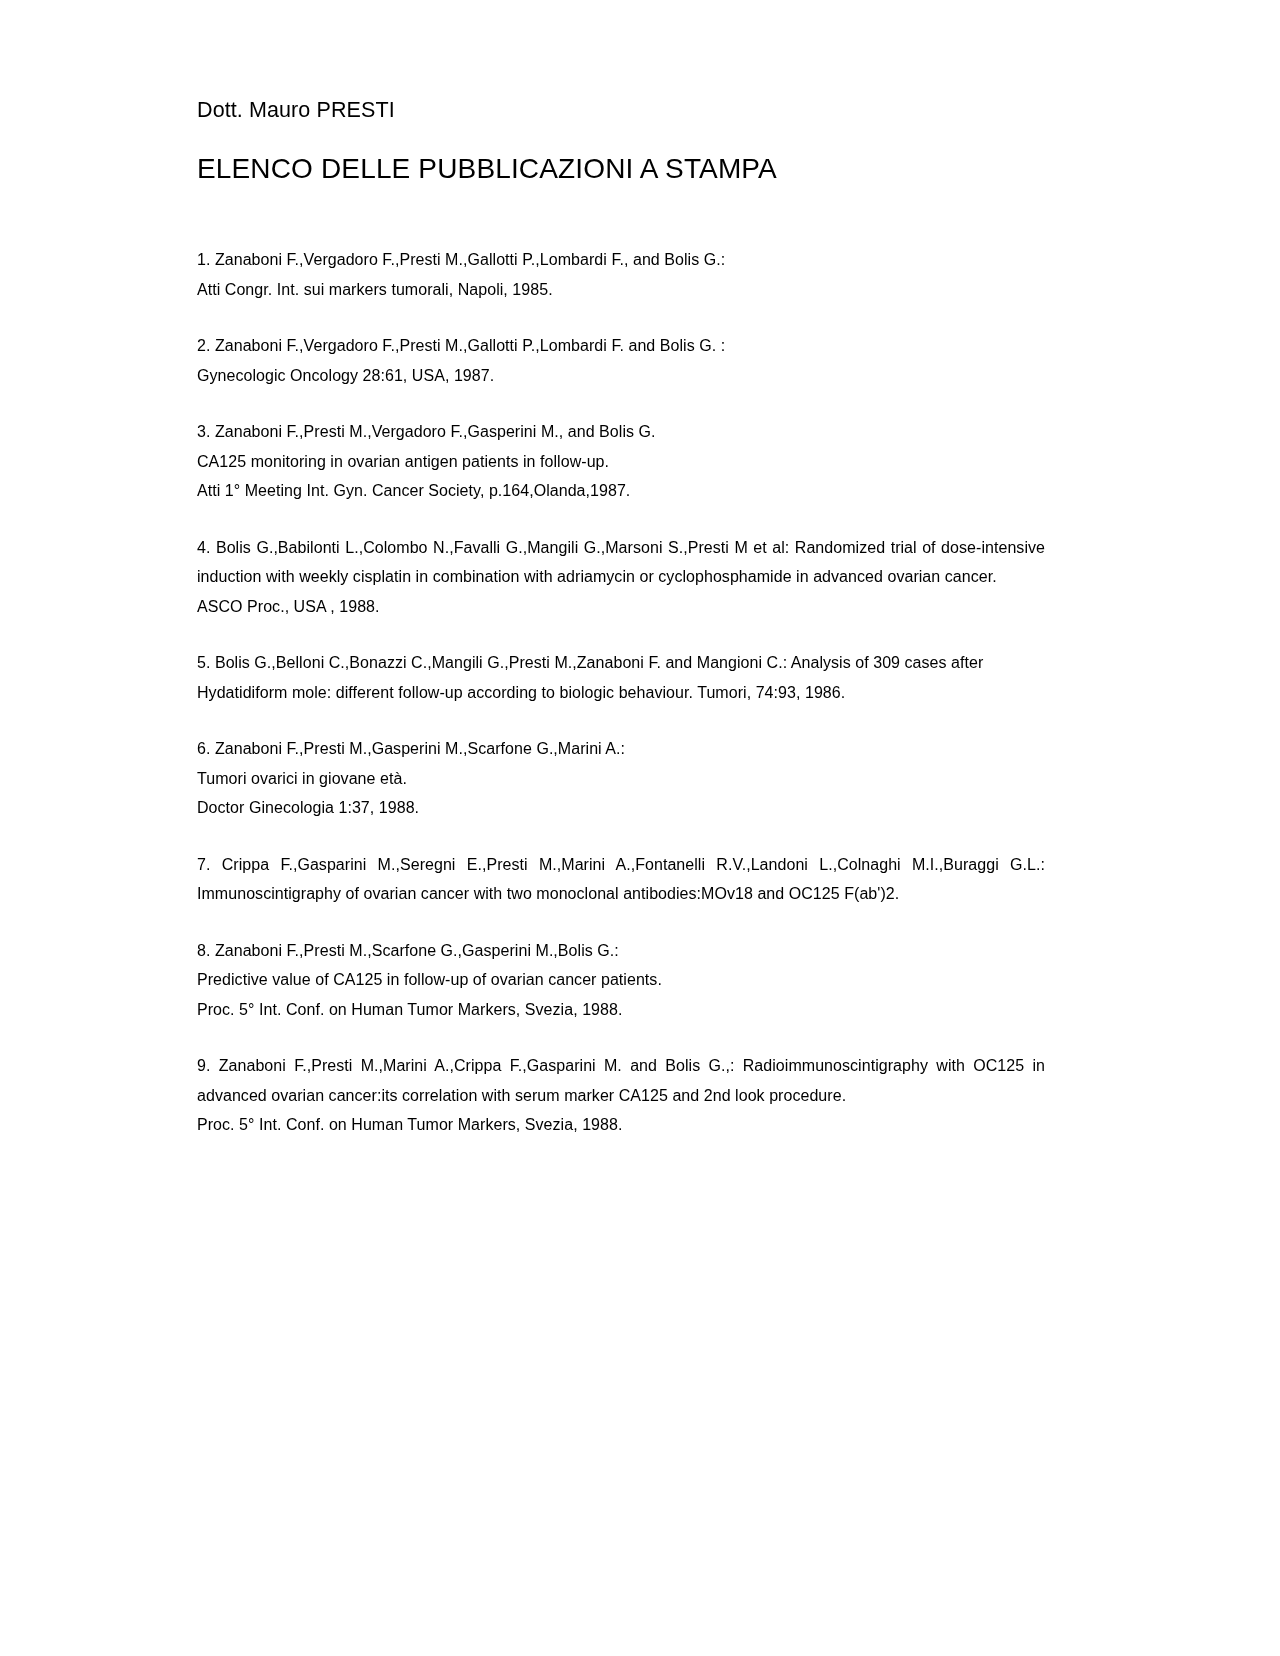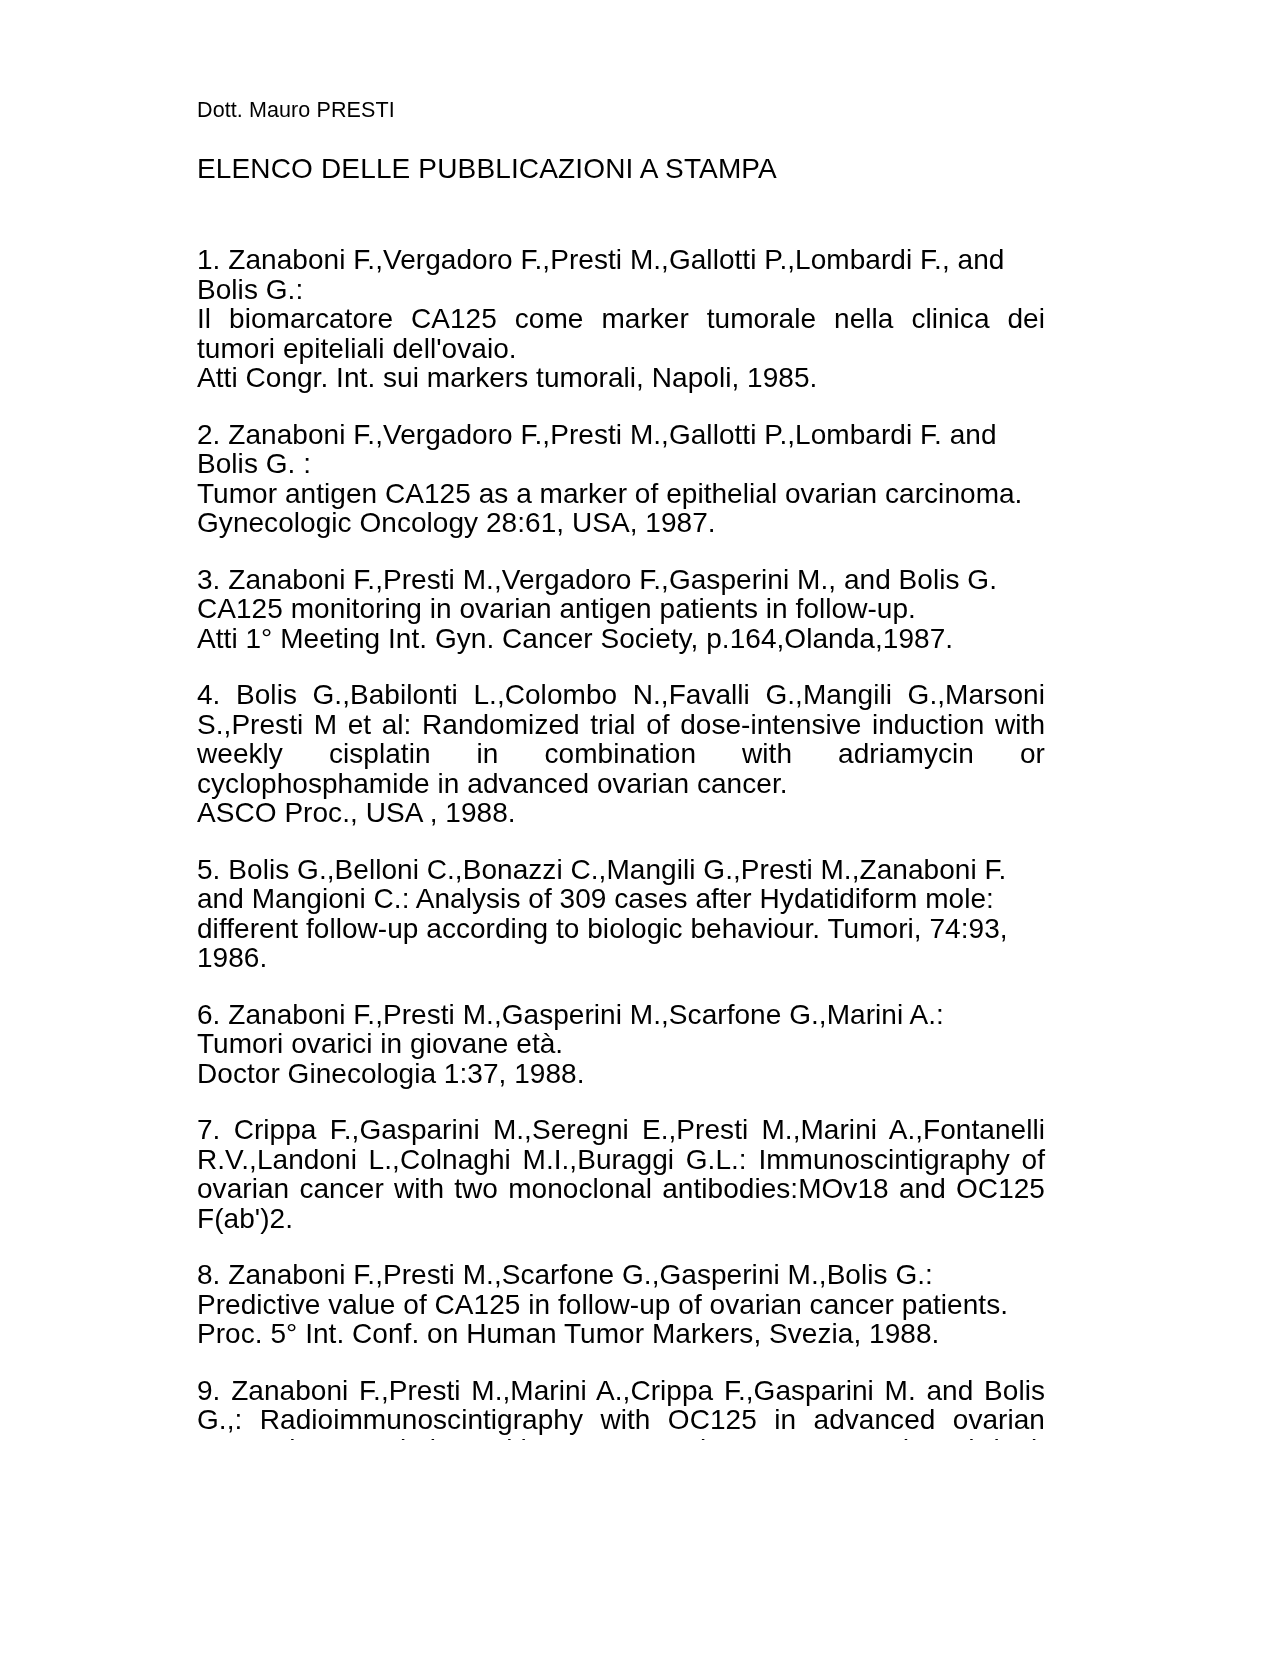--- a/index.html
+++ b/index.html
@@ -46,21 +46,21 @@
   }
   .entry {
     margin-bottom: 27px;
     width: 848px;
   }
   .entry:last-child {
     margin-bottom: 0;
   }
   .entry p {
     margin: 0;
-    font-size: 28px;
+    font-size: 16px;
     line-height: 29.5px;
     letter-spacing: 0.05px;
   }
   .just {
     text-align: justify;
     text-justify: inter-word;
   }
   .just-last {
     text-align: left;
   }
@@ -73,27 +73,25 @@
 
     <div class="header-block">
       <div class="header-name doc-line">Dott. Mauro PRESTI</div>
       <div class="header-title doc-line">ELENCO DELLE PUBBLICAZIONI A STAMPA</div>
     </div>
 
     <div class="entries">
 
       <div class="entry">
         <p class="just just-last">1. Zanaboni F.,Vergadoro F.,Presti M.,Gallotti P.,Lombardi F., and Bolis G.:</p>
-        <p class="just">Il biomarcatore CA125 come marker tumorale nella clinica dei tumori epiteliali dell'ovaio.</p>
         <p>Atti Congr.  Int. sui markers tumorali, Napoli, 1985.</p>
       </div>
 
       <div class="entry">
         <p>2. Zanaboni F.,Vergadoro F.,Presti M.,Gallotti P.,Lombardi F.  and  Bolis G. :</p>
-        <p>Tumor antigen  CA125 as  a  marker of epithelial ovarian carcinoma.</p>
         <p>Gynecologic Oncology 28:61, USA, 1987.</p>
       </div>
 
       <div class="entry">
         <p>3. Zanaboni F.,Presti M.,Vergadoro F.,Gasperini M.,  and   Bolis  G.</p>
         <p>CA125 monitoring in ovarian antigen patients in follow-up.</p>
         <p>Atti 1° Meeting Int. Gyn. Cancer Society,  p.164,Olanda,1987.</p>
       </div>
 
       <div class="entry">

